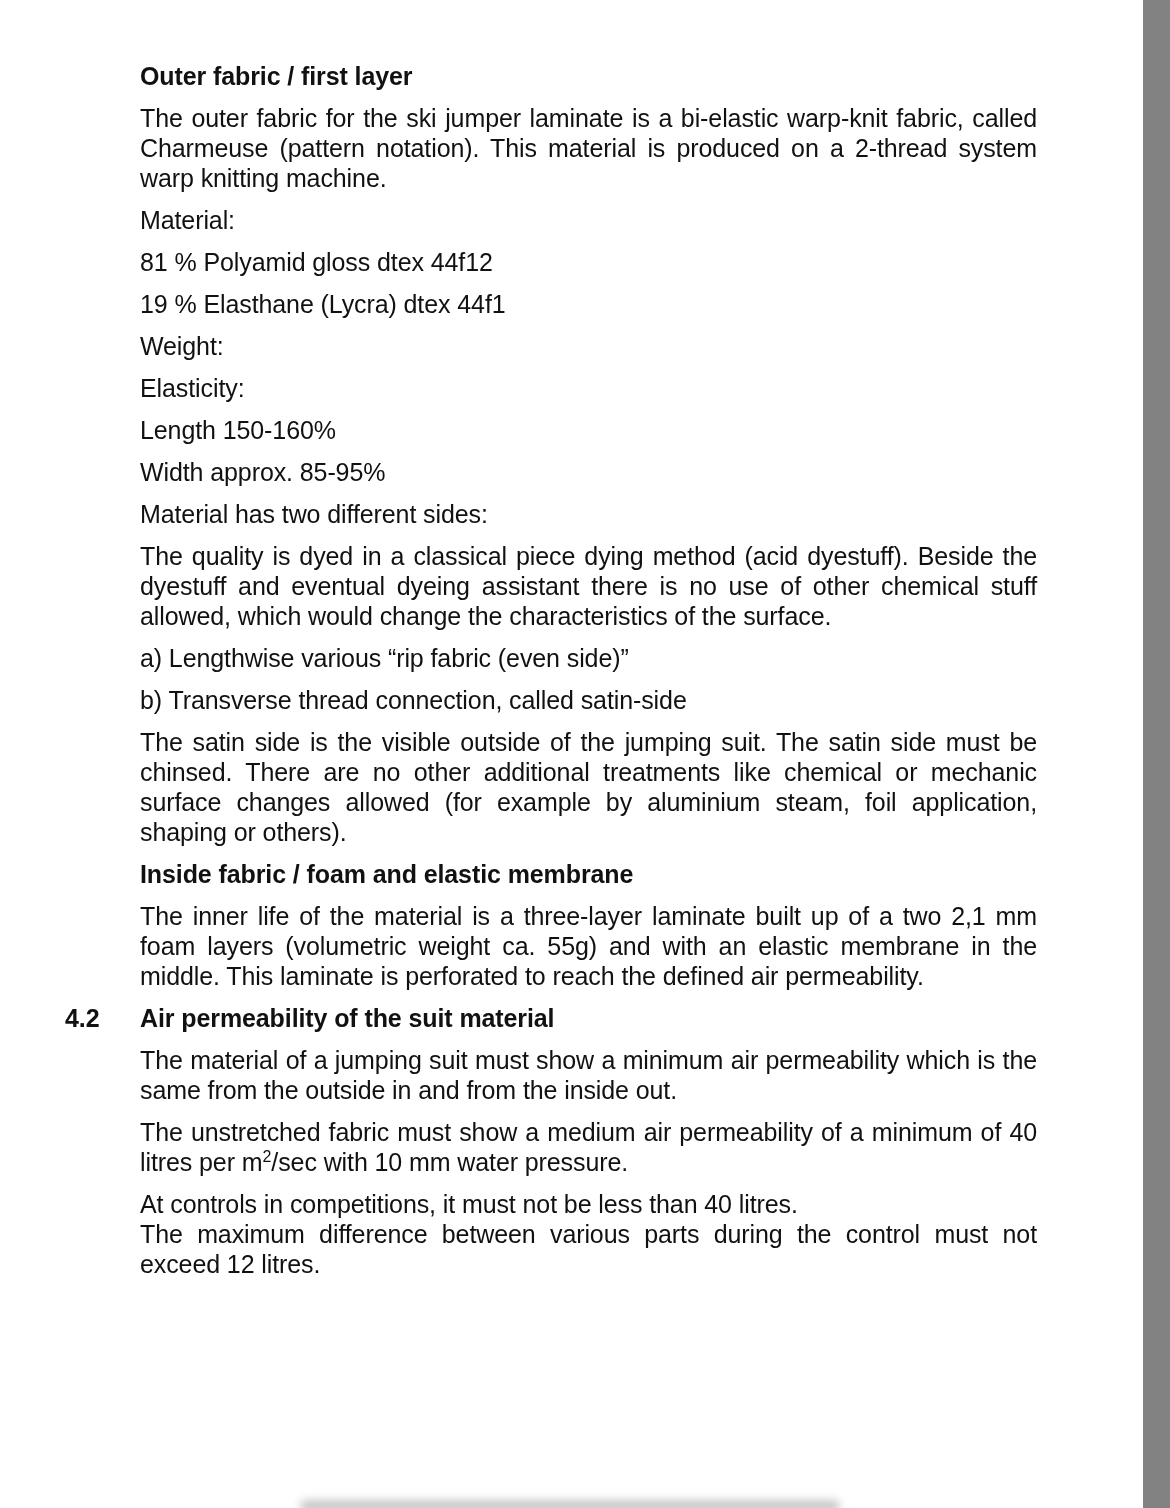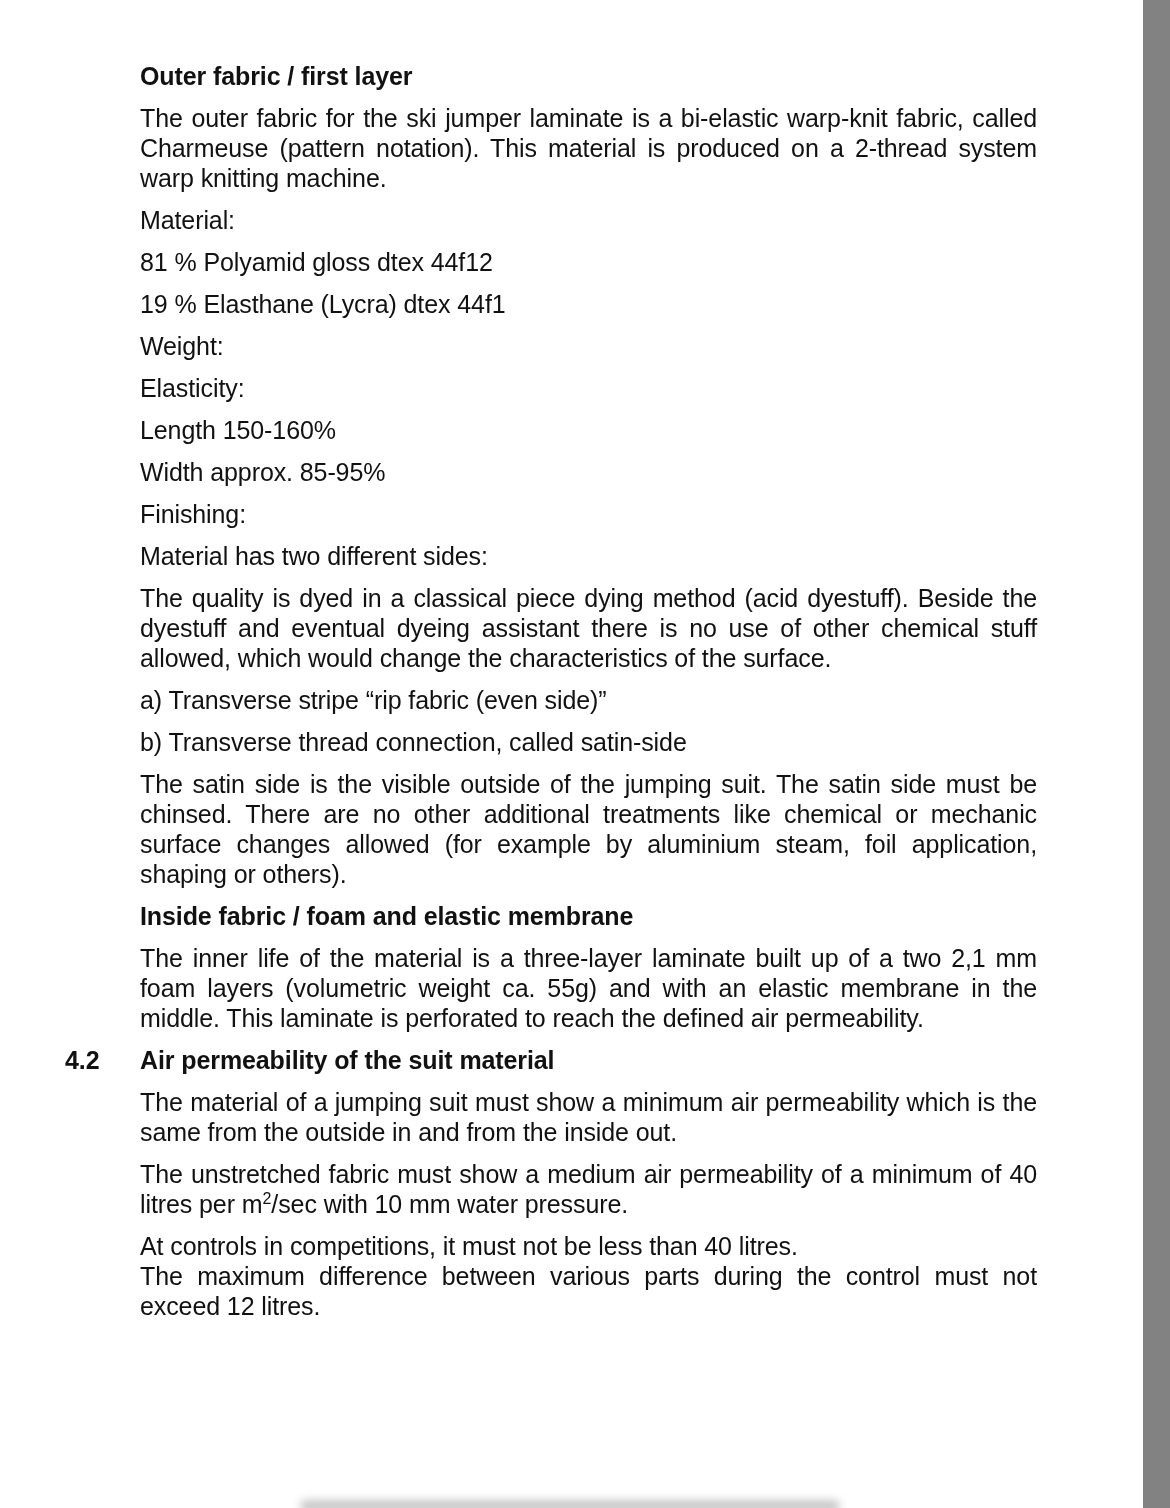--- a/index.html
+++ b/index.html
@@ -80,27 +80,26 @@
 
     <div class="block">Weight:</div>
 
 
     <div class="block">Elasticity:</div>
 
     <div class="block">Length 150-160%</div>
 
     <div class="block">Width approx. 85-95%</div>
 
-    <div class="block">Finishing:</div>
 
     <div class="block">Material has two different sides:</div>
 
     <div class="block pj">The quality is dyed in a classical piece dying method (acid dyestuff). Beside the dyestuff and eventual dyeing assistant there is no use of other chemical stuff allowed, which would change the characteristics of the surface.</div>
 
-    <div class="block">a) Transverse stripe “rip fabric (even side)”</div>
+    <div class="block">a) Lengthwise various “rip fabric (even side)”</div>
 
     <div class="block">b) Transverse thread connection, called satin-side</div>
 
     <div class="block pj">The satin side is the visible outside of the jumping suit. The satin side must be chinsed. There are no other additional treatments like chemical or mechanic surface changes allowed (for example by aluminium steam, foil application, shaping or others).</div>
 
 
 
     <div class="block h">Inside fabric / foam and elastic membrane</div>
 
     <div class="block pj">The inner life of the material is a three-layer laminate built up of a two 2,1 mm foam layers (volumetric weight ca. 55g) and with an elastic membrane in the middle. This laminate is perforated to reach the defined air permeability.</div>

